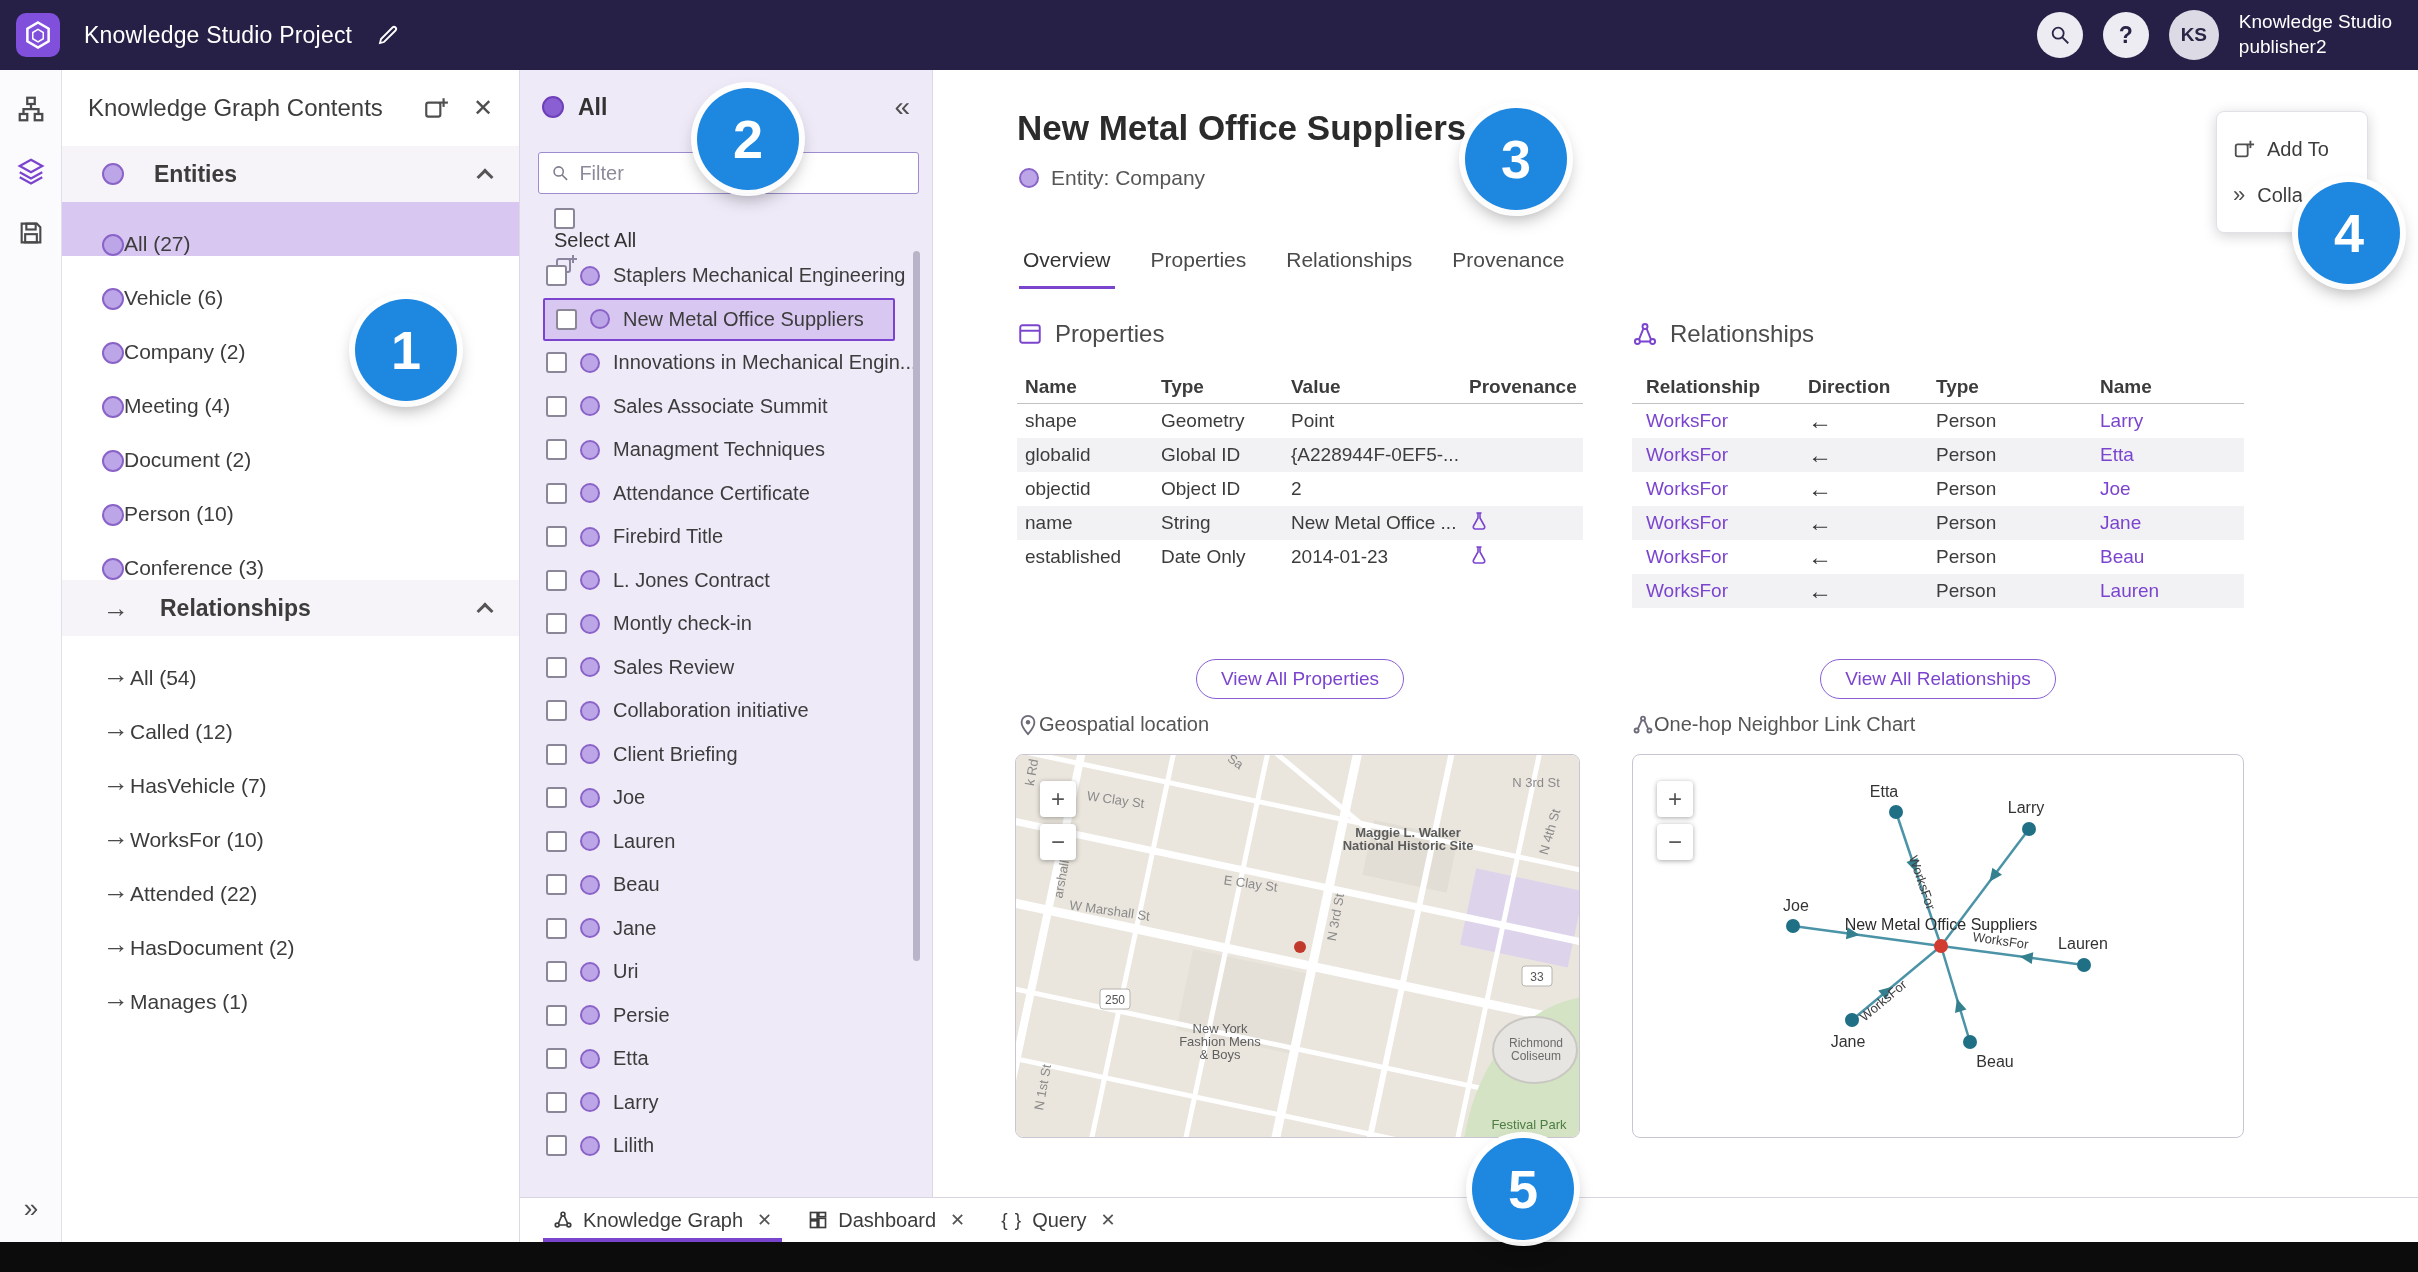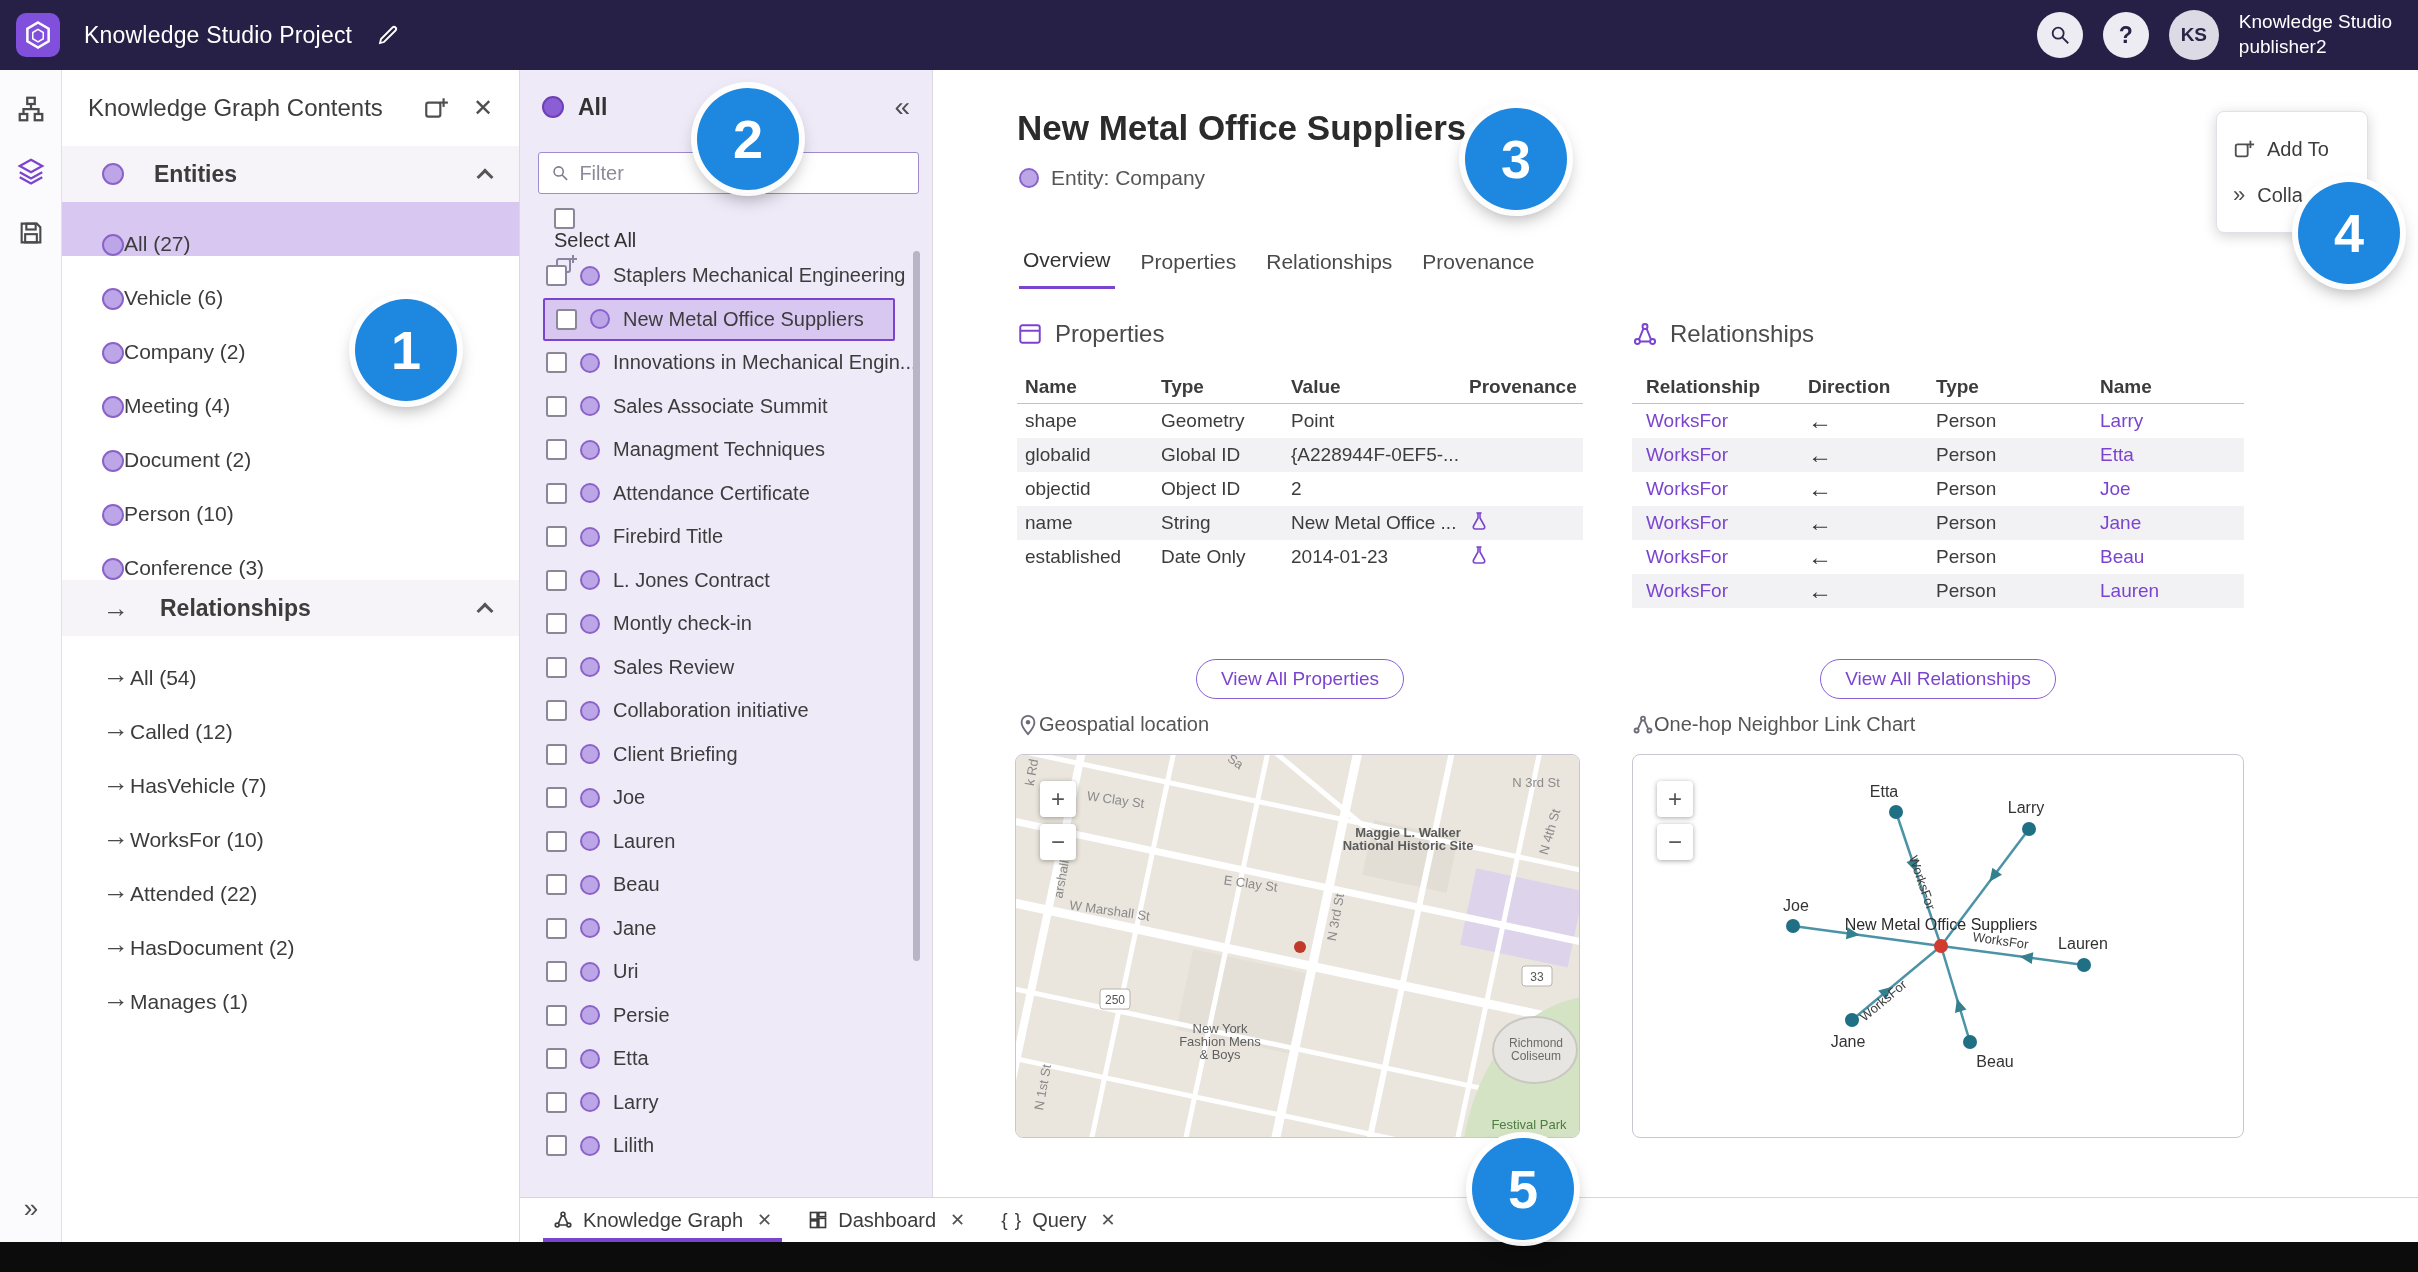--- a/index.html
+++ b/index.html
@@ -69,21 +69,21 @@
                          margin:0 37px 0 23px; padding-left:11px; }
   .p2-scrollbar { position:absolute; right:12px; top:181px; width:7px; height:710px;
                   background:#bab4c8; border-radius:4px; }
 
   
   .main { position:absolute; left:933px; top:70px; right:0; height:1127px; background:#fff; }
   .main-title { position:absolute; left:84px; top:38px; font-size:35px; font-weight:bold; color:#2b2b2b; }
   .entity-row { position:absolute; left:86px; top:96px; display:flex; align-items:center; gap:12px; }
   .entity-row .ent-dot { width:20px; height:20px; }
   .ent-label { font-size:21px; color:#565656; }
-  .detail-tabs { position:absolute; left:86px; top:178px; display:flex; gap:22px;align-items:center; }
+  .detail-tabs { position:absolute; left:86px; top:178px; display:flex; gap:32px; }
   .dtab { font-size:21px; color:#4a4a4a; padding:0 4px 14px 4px; cursor:pointer; }
   .dtab.active { border-bottom:3px solid #7b44cf; color:#333; }
 
   .sec-head { position:absolute; top:250px; display:flex; align-items:center; gap:12px;
               font-size:24px; color:#4a4a4a; }
   #prop-head { left:84px; } #rel-head { left:699px; }
 
   .dtable { position:absolute; top:300px; font-size:19px; color:#3c3c3c; }
   #prop-table { left:84px; width:566px; }
   #rel-table  { left:699px; width:612px; }

